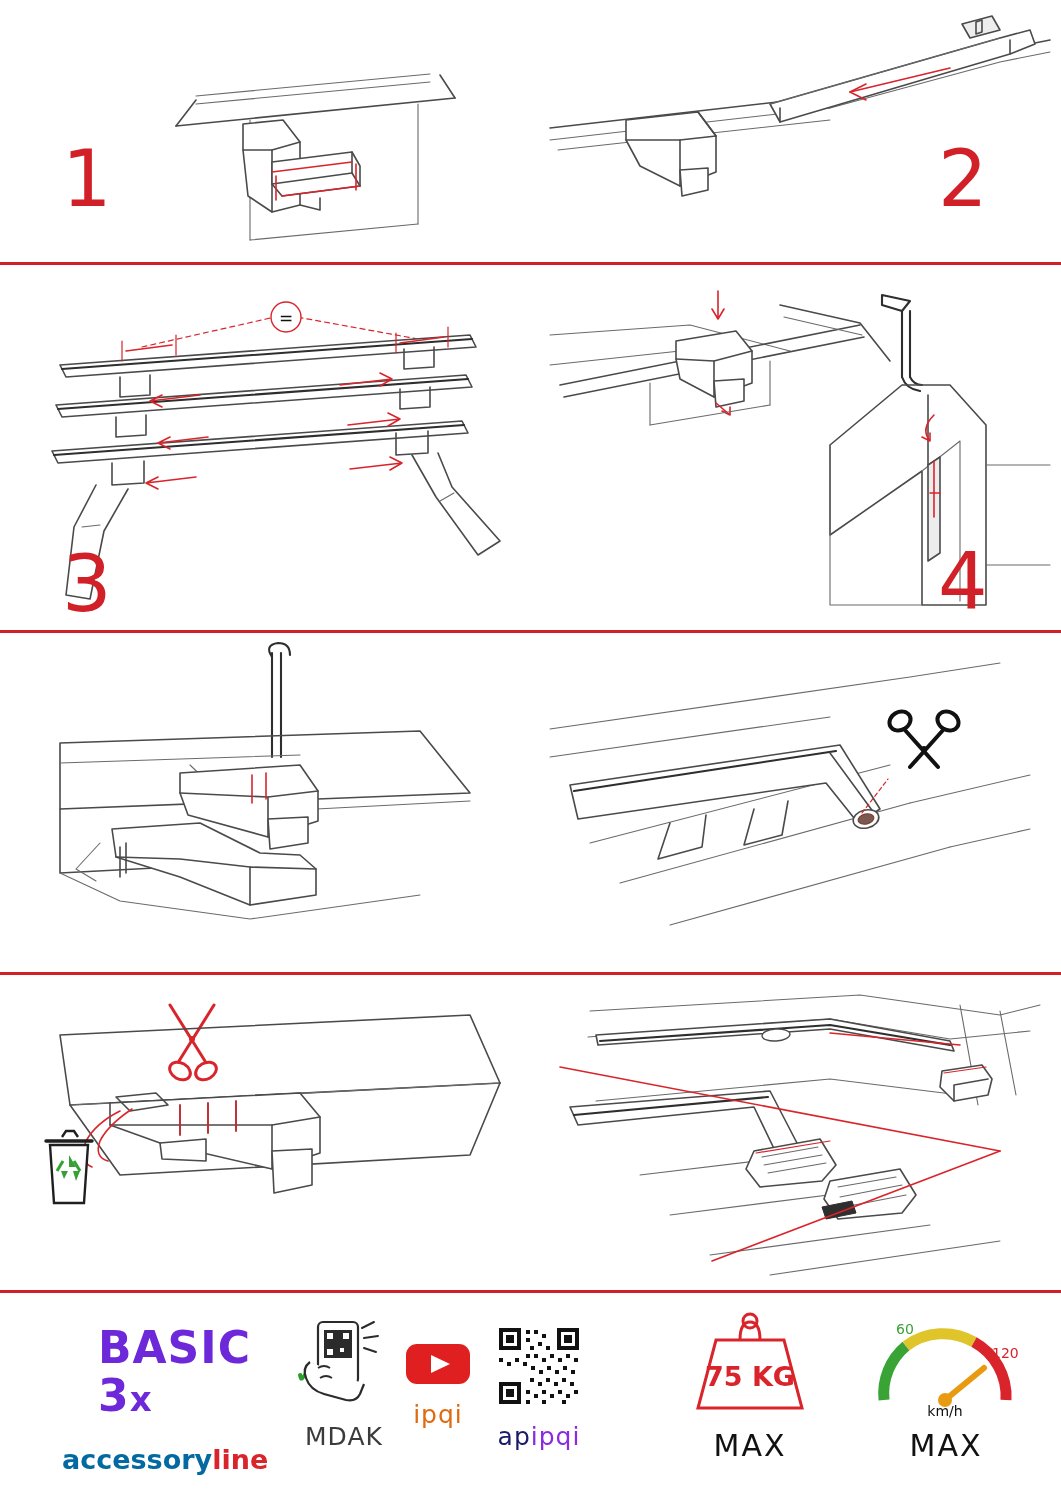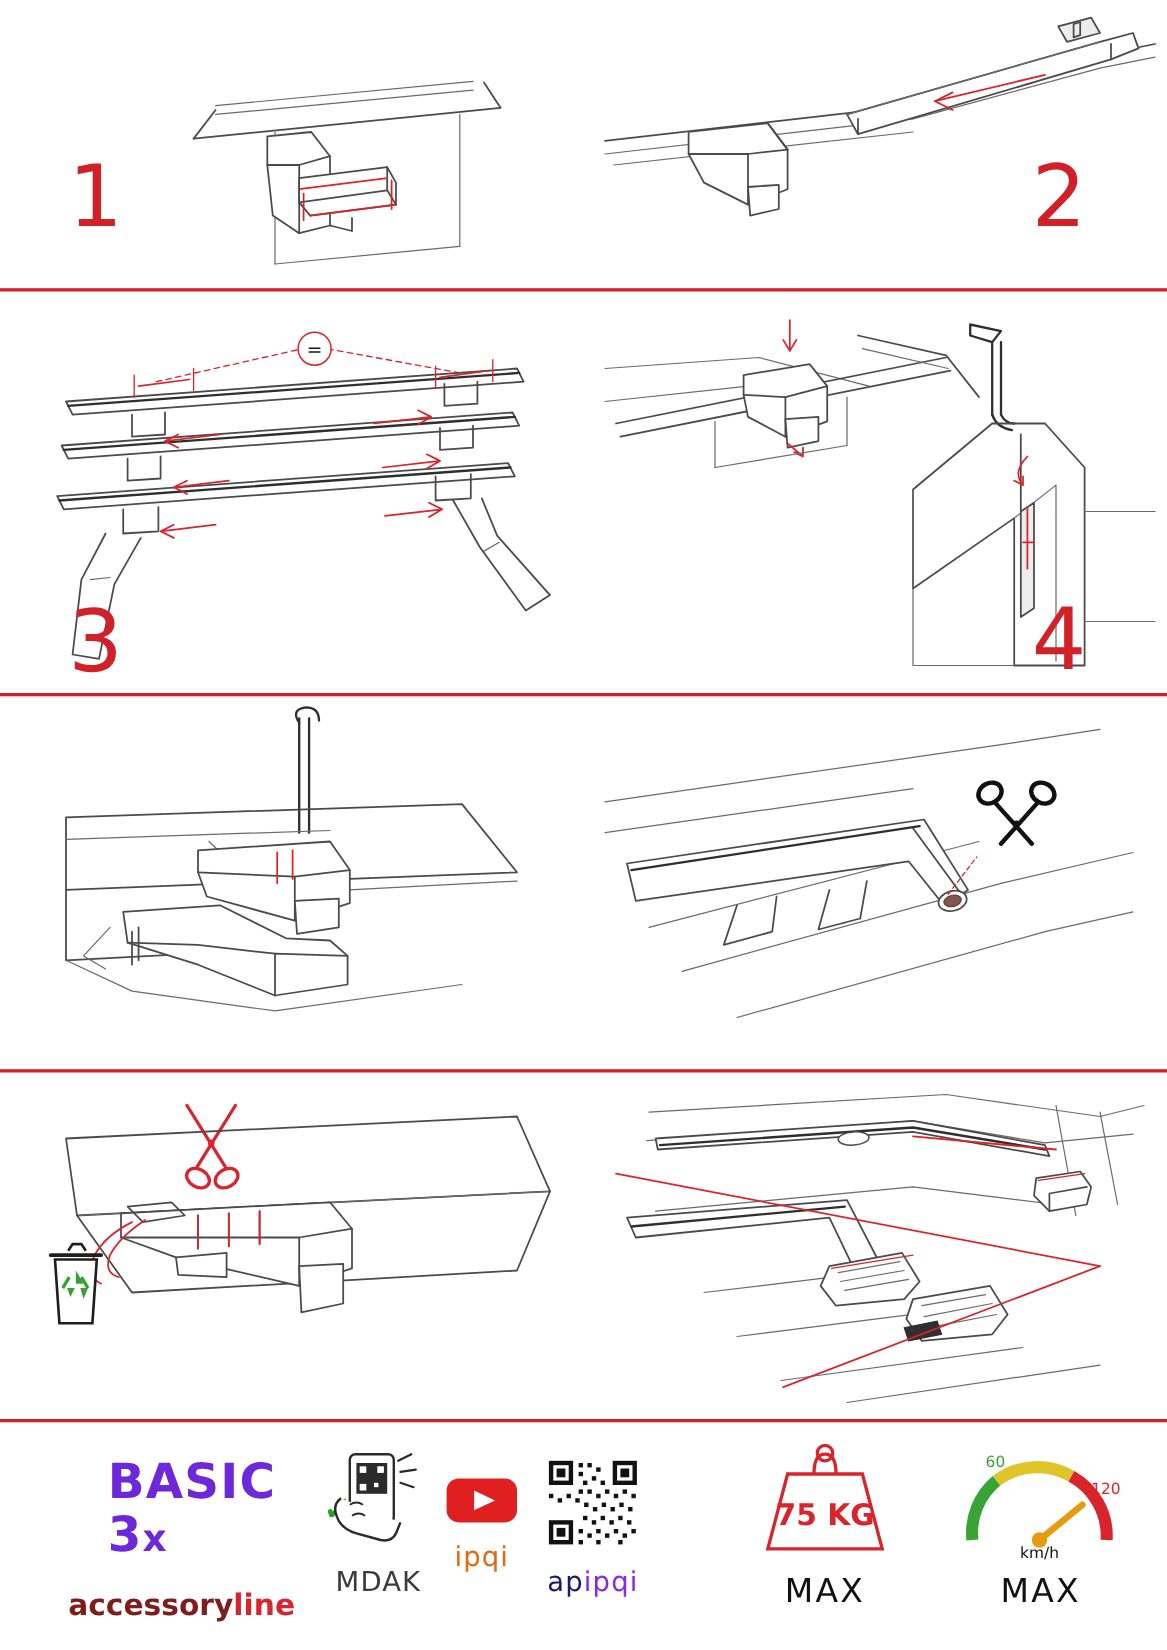--- a/index.html
+++ b/index.html
@@ -88,21 +88,21 @@
     font-size: 34px;
   }
   .brand-accessory {
     font-family: "DejaVu Sans", sans-serif;
     font-weight: bold;
     font-size: 27px;
     letter-spacing: 0px;
     line-height: 34px;
     margin-top: 20px;
   }
-  .brand-accessory .a { color: #7f1d1d; }
+  .brand-accessory .a { color: #0369a1; }
   .brand-accessory .b { color: #d9242b; }
 
   .logo-col {
     position: absolute;
     text-align: center;
   }
   .logo-cap {
     font-family: "DejaVu Sans", sans-serif;
     font-size: 25px;
     letter-spacing: 1px;

